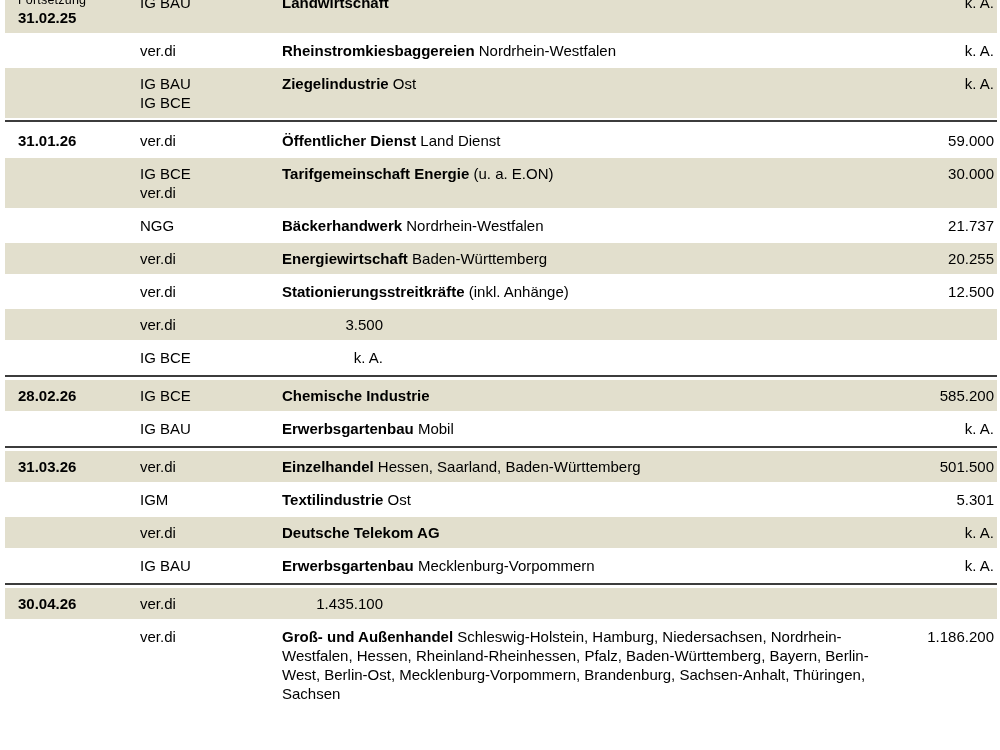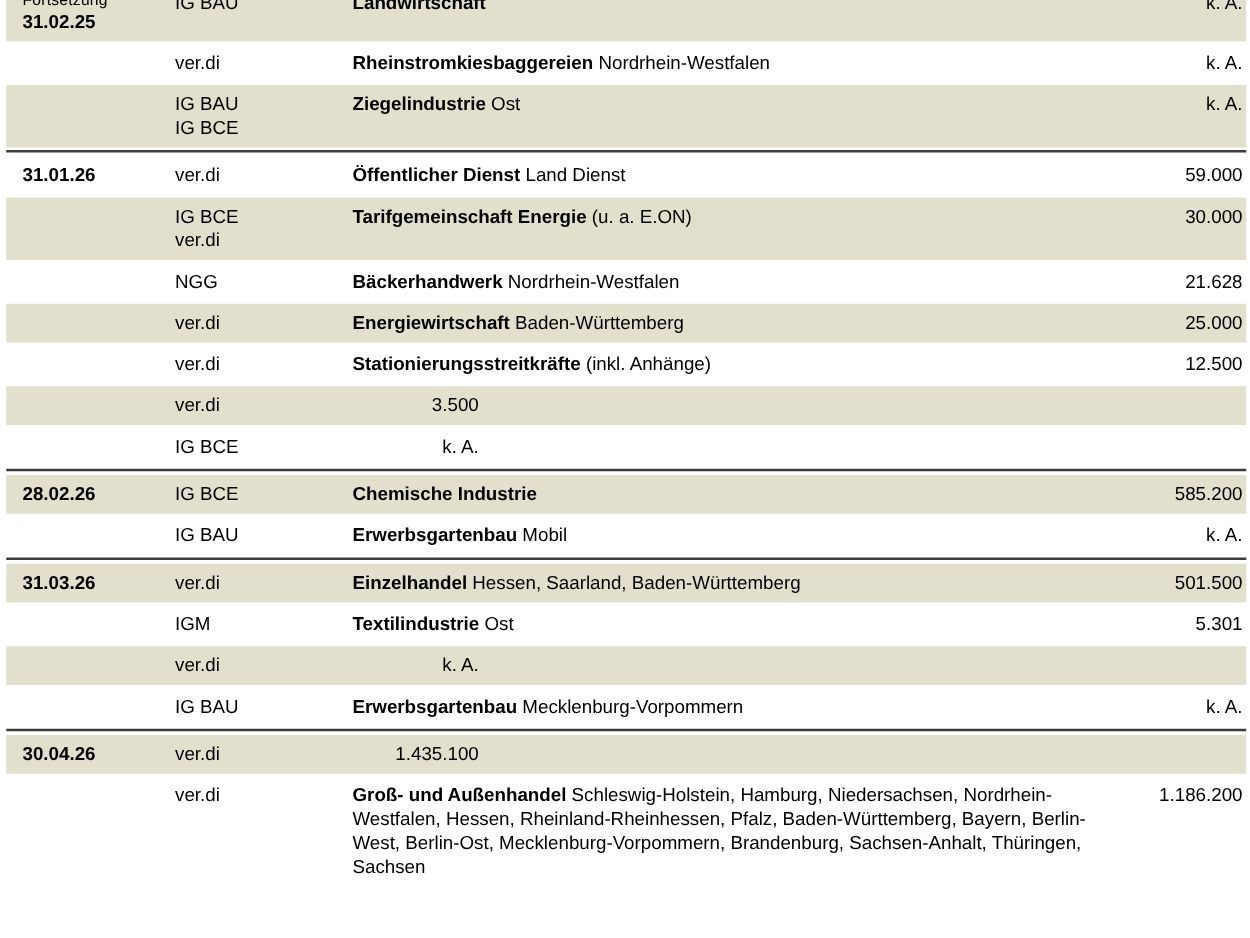--- a/index.html
+++ b/index.html
@@ -116,29 +116,29 @@
         </div>
         <div class="cell sector-cell"><span class="sector-name">Tarifgemeinschaft Energie</span> <span class="sector-rest">(u. a. E.ON)</span></div>
         <div class="cell count-cell">30.000</div>
       </div>
       <div class="row">
         <div class="cell date-cell"></div>
         <div class="cell union-cell">
           <span class="union-line">NGG</span>
         </div>
         <div class="cell sector-cell"><span class="sector-name">Bäckerhandwerk</span> <span class="sector-rest">Nordrhein-Westfalen</span></div>
-        <div class="cell count-cell">21.628</div>
+        <div class="cell count-cell">21.737</div>
       </div>
       <div class="row shaded">
         <div class="cell date-cell"></div>
         <div class="cell union-cell">
           <span class="union-line">ver.di</span>
         </div>
         <div class="cell sector-cell"><span class="sector-name">Energiewirtschaft</span> <span class="sector-rest">Baden-Württemberg</span></div>
-        <div class="cell count-cell">25.000</div>
+        <div class="cell count-cell">20.255</div>
       </div>
       <div class="row">
         <div class="cell date-cell"></div>
         <div class="cell union-cell">
           <span class="union-line">ver.di</span>
         </div>
         <div class="cell sector-cell"><span class="sector-name">Stationierungsstreitkräfte</span> <span class="sector-rest">(inkl. Anhänge)</span></div>
         <div class="cell count-cell">12.500</div>
       </div>
       <div class="row shaded">
@@ -191,20 +191,21 @@
           <span class="union-line">IGM</span>
         </div>
         <div class="cell sector-cell"><span class="sector-name">Textilindustrie</span> <span class="sector-rest">Ost</span></div>
         <div class="cell count-cell">5.301</div>
       </div>
       <div class="row shaded">
         <div class="cell date-cell"></div>
         <div class="cell union-cell">
           <span class="union-line">ver.di</span>
         </div>
+        <div class="cell sector-cell"><span class="sector-name">Deutsche Telekom AG</span></div>
         <div class="cell count-cell">k. A.</div>
       </div>
       <div class="row">
         <div class="cell date-cell"></div>
         <div class="cell union-cell">
           <span class="union-line">IG BAU</span>
         </div>
         <div class="cell sector-cell"><span class="sector-name">Erwerbsgartenbau</span> <span class="sector-rest">Mecklenburg-Vorpommern</span></div>
         <div class="cell count-cell">k. A.</div>
       </div>

